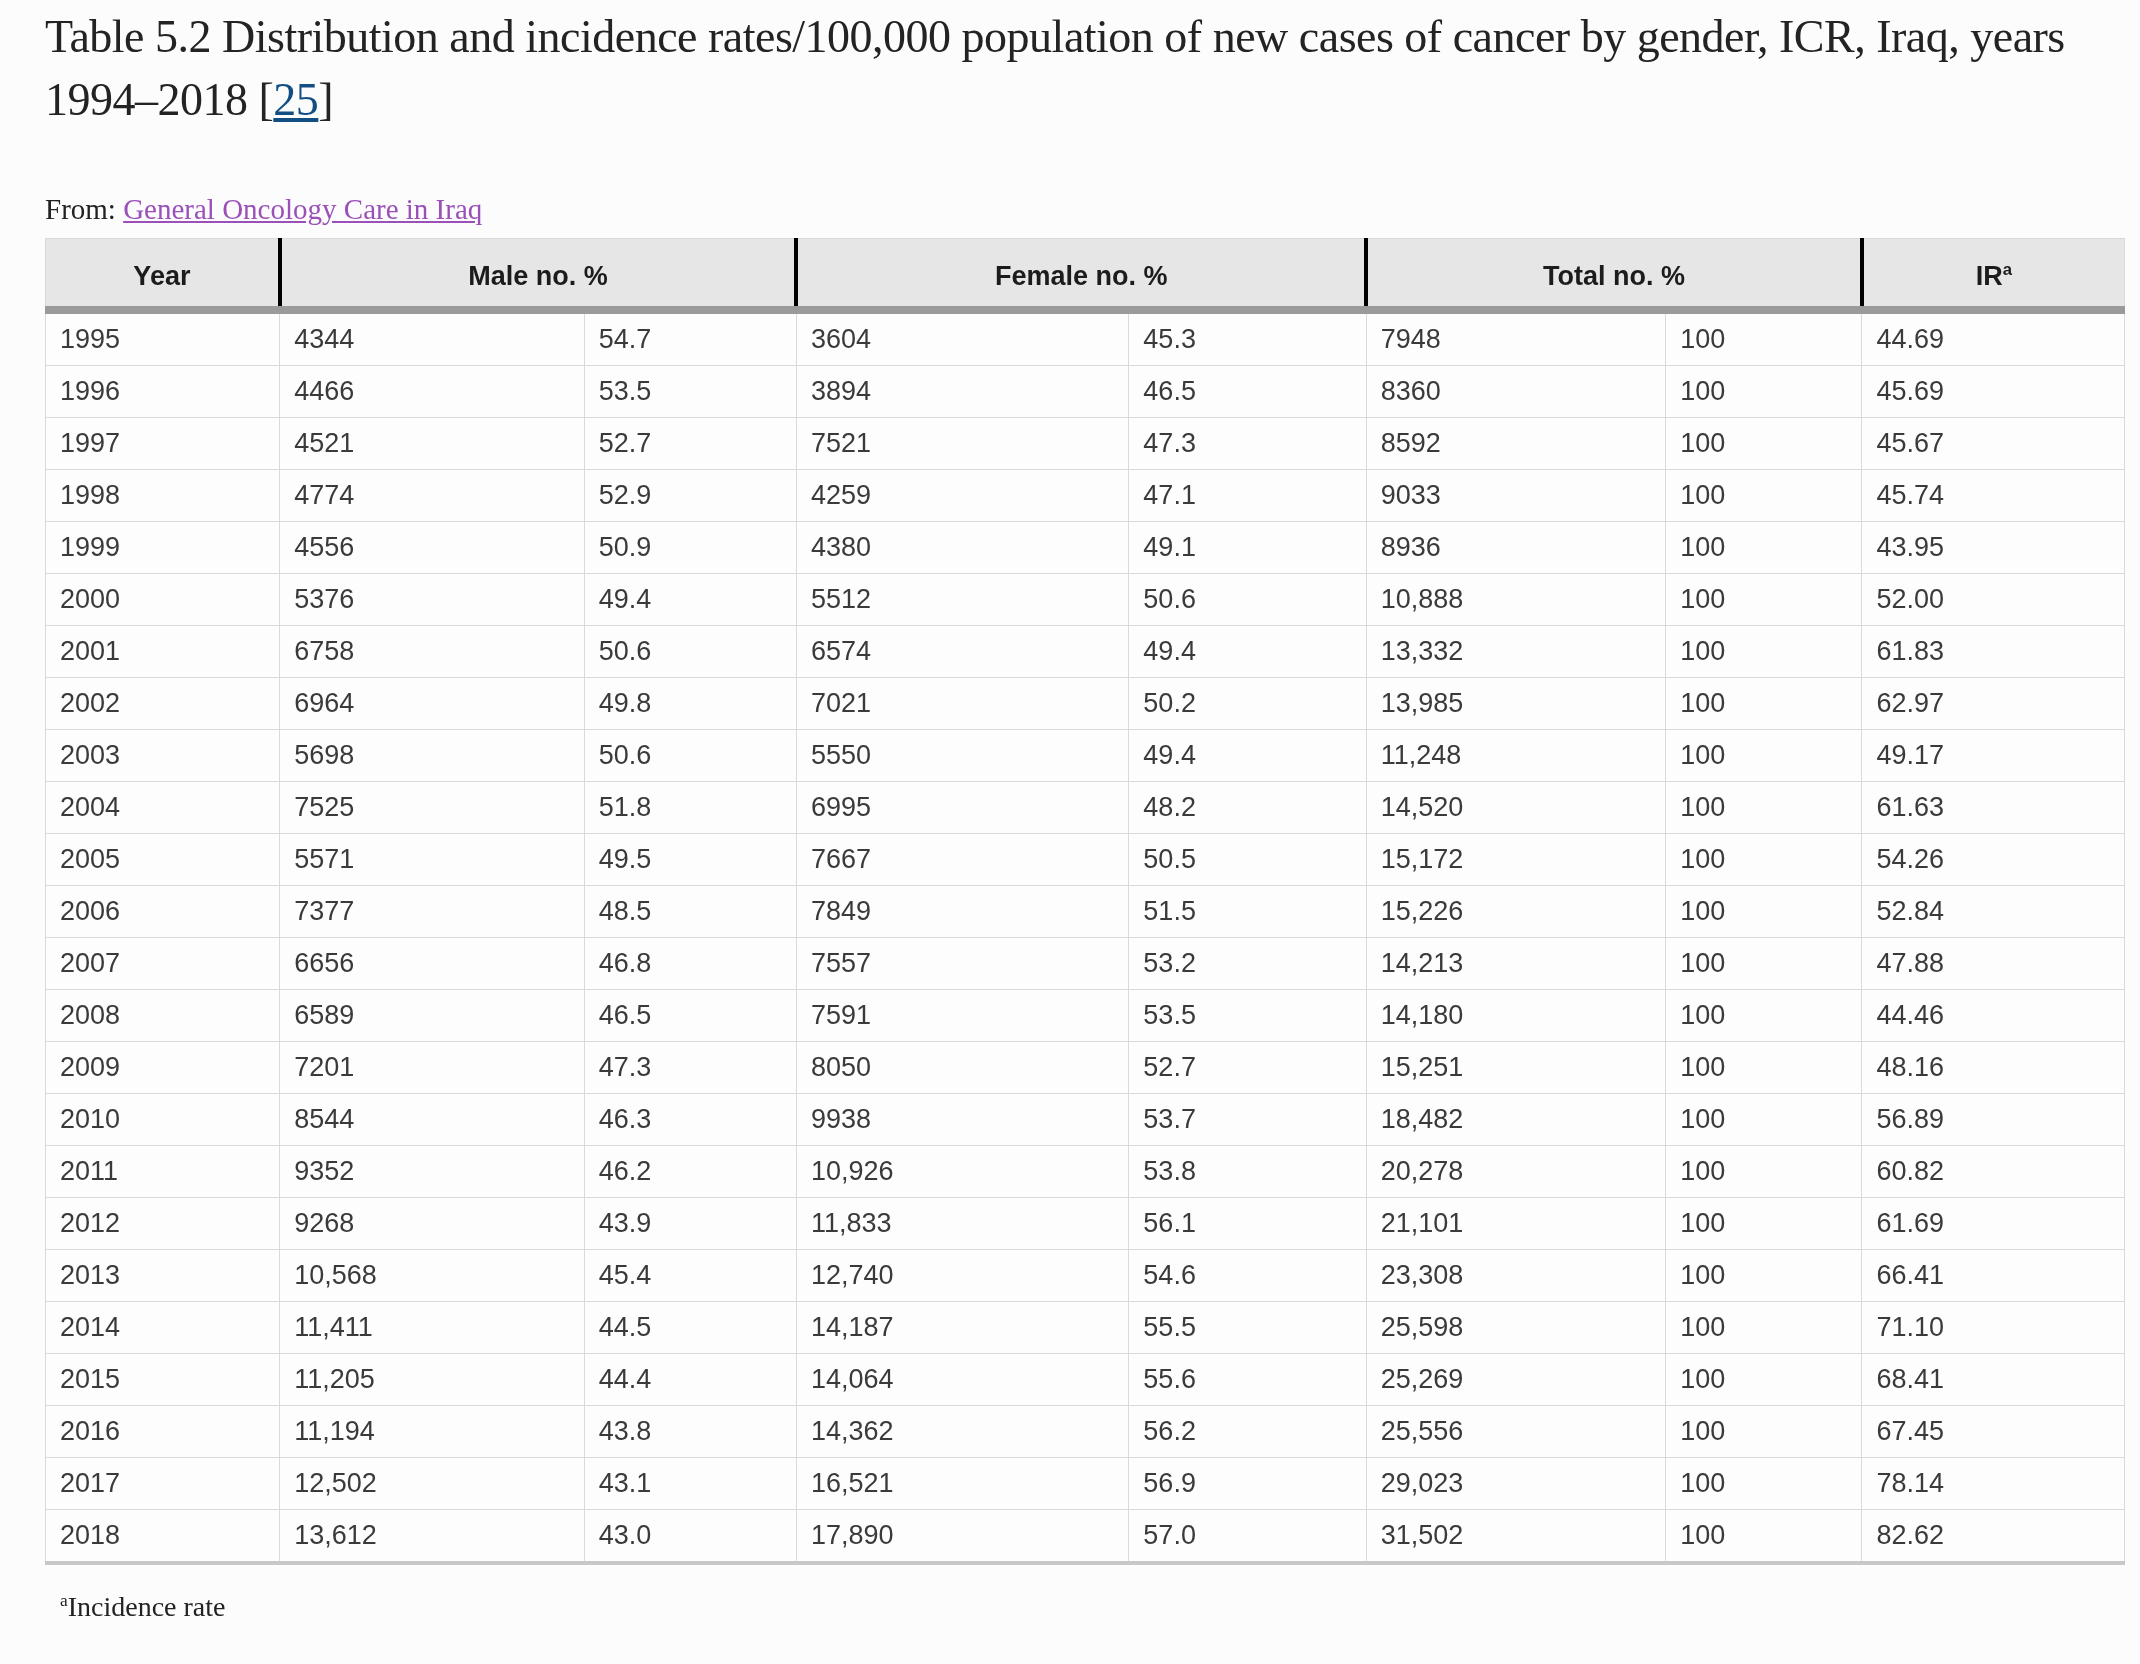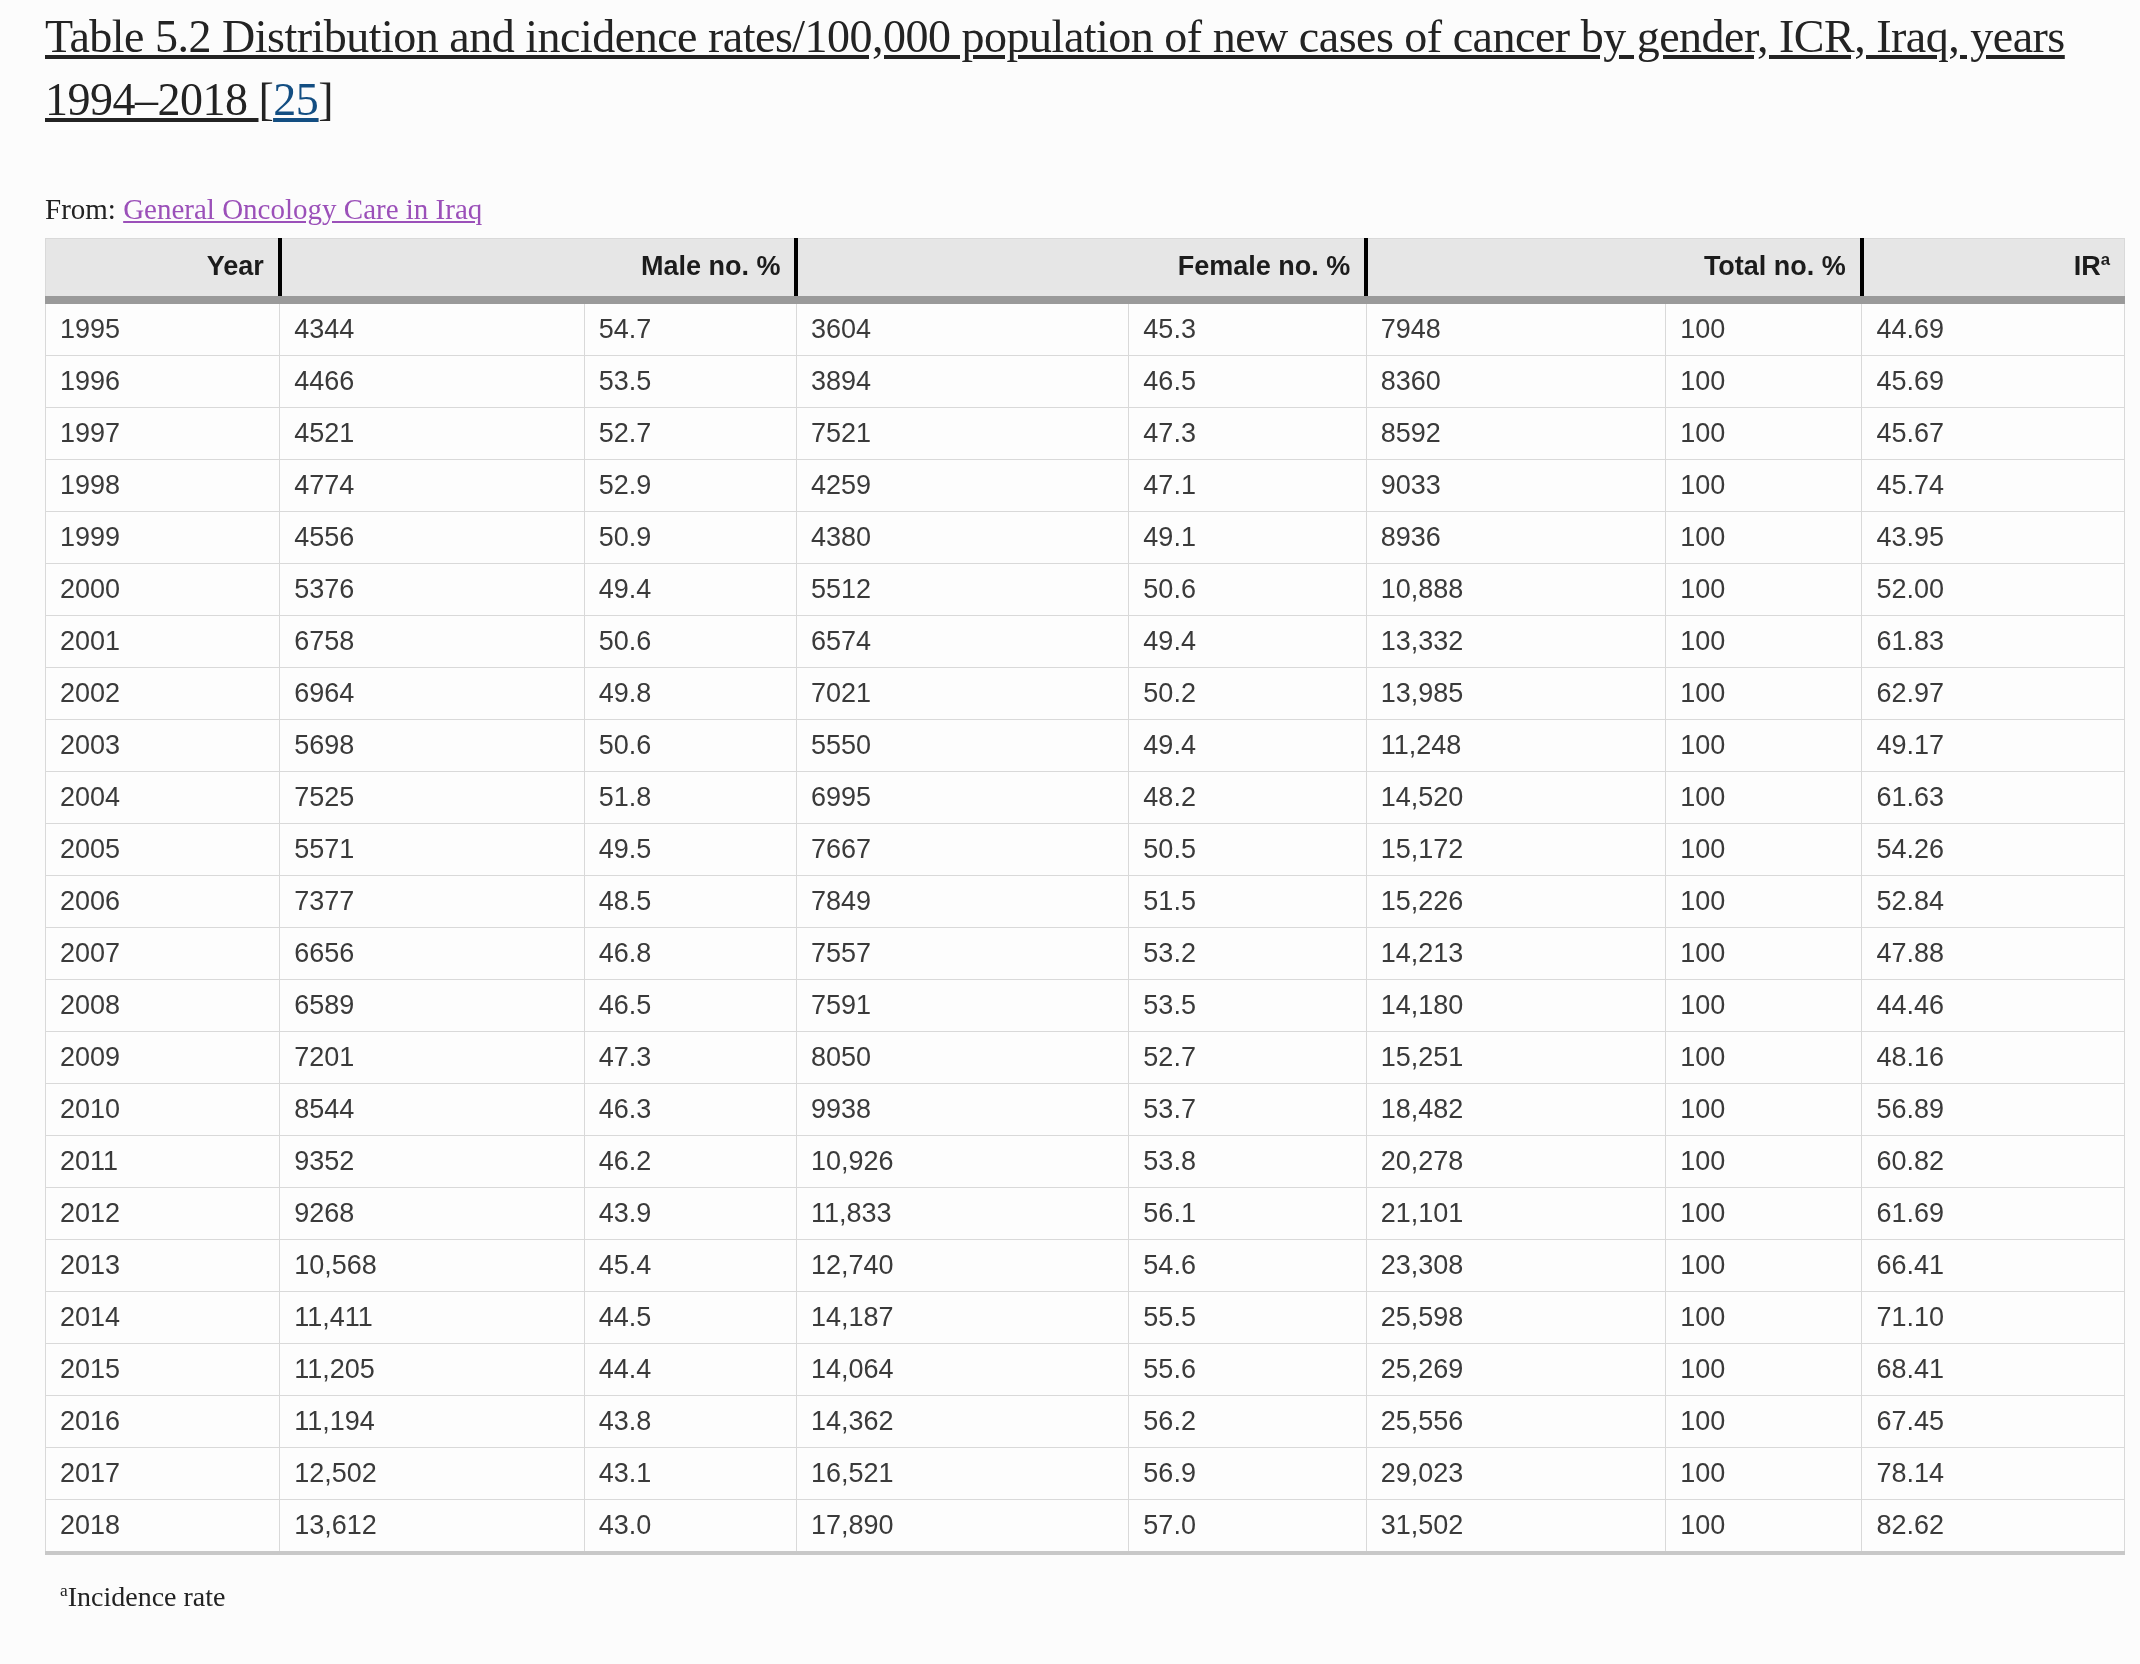--- a/index.html
+++ b/index.html
@@ -25,21 +25,20 @@
   .page{padding:5px 15px 0 45px;}
   .title{
     font-family:"Liberation Serif","DejaVu Serif",serif;
     font-weight:400;
     font-size:46px;
     line-height:63px;
     letter-spacing:-0.5px;
     color:var(--title-color);
     margin:0;
     max-width:2040px;
-    text-decoration:underline;
   }
   .cite-link{
     color:var(--link-blue);
     text-decoration:underline;
     cursor:pointer;
   }
   .from-line{
     font-family:"Liberation Serif","DejaVu Serif",serif;
     font-size:29px;
     color:#222;
@@ -57,22 +56,22 @@
     background:var(--cell-bg);
     border:1px solid var(--line-gray);
     border-bottom:4px solid var(--bottom-gray);
   }
   th{
     background:var(--header-bg);
     border-bottom:8px solid var(--bar-gray);
     font-size:27px;
     font-weight:bold;
     color:#1c1c1c;
-    text-align:right;
-    padding:12px 14px 14px 14px;
+    text-align:center;
+    padding:22px 14px 14px 14px;
   }
   th + th{border-left:4px solid #000000;}
   td{
     font-size:27px;
     line-height:27px;
     color:var(--data-color);
     padding:12px 14px;
     overflow:hidden;
     white-space:nowrap;
   }

